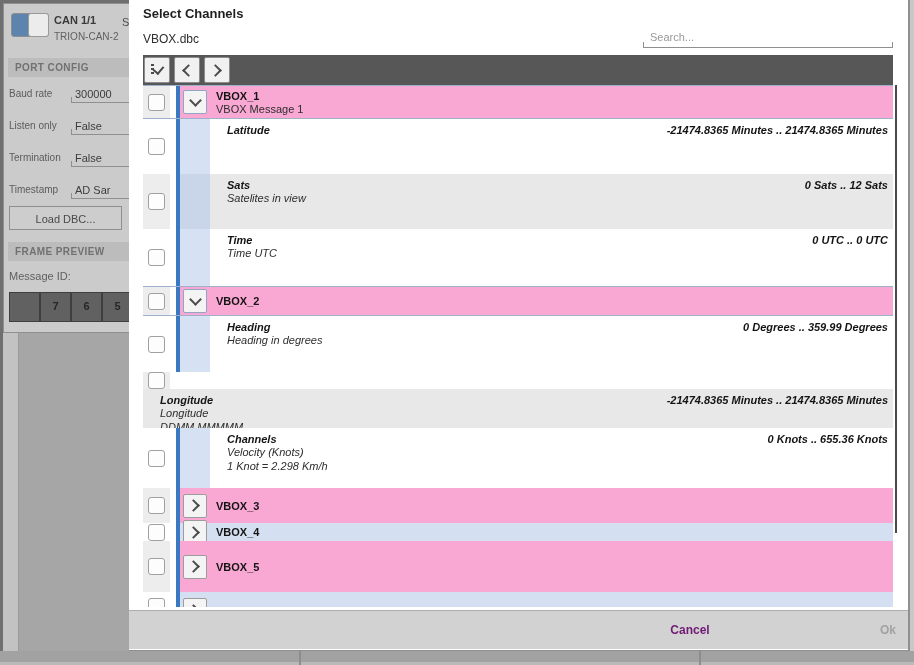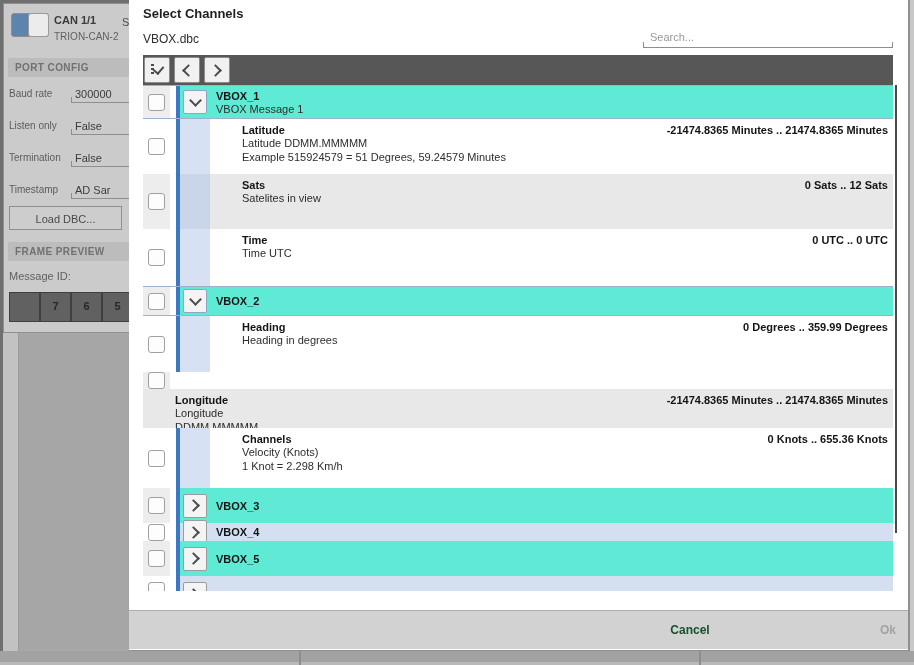--- a/index.html
+++ b/index.html
@@ -78,43 +78,43 @@
   .c-exp{width:30px;flex:none;display:flex;align-items:center;justify-content:center;}
   .c-main{flex:1;position:relative;overflow:hidden;}
 
   .checkbox{width:17px;height:17px;background:#fdfdfd;border:1px solid #a0a0a0;border-radius:3px;box-sizing:border-box;}
   .expbtn{width:24px;height:24px;background:#f4f4f4;border:1px solid #9c9c9c;border-radius:2px;
           display:flex;align-items:center;justify-content:center;padding:0;}
   .row.expanded .expbtn{border-color:#8fa6c4;}
 
   .row.sig.even .c-check{background:#fff;}       .row.sig.even .c-exp{background:#d6e1f3;} .row.sig.even .c-main{background:#fff;}
   .row.sig.odd  .c-check{background:#ededed;}    .row.sig.odd  .c-exp{background:#c9d5e8;} .row.sig.odd  .c-main{background:#e8e8e8;}
-  .row.msg.odd  .c-check{background:#ededed;}    .row.msg.odd  .c-exp,.row.msg.odd  .c-main{background:#5eead4;}
+  .row.msg.odd  .c-check{background:#ededed;}    .row.msg.odd  .c-exp,.row.msg.odd  .c-main{background:#f9a8d4;}
   .row.msg.even .c-check{background:#fff;}       .row.msg.even .c-exp,.row.msg.even .c-main{background:#d4e0f2;}
   .row.msg.expanded{border-top:1px solid #9db1cb;border-bottom:1px solid #9db1cb;}
 
   .l1{display:flex;justify-content:space-between;align-items:flex-start;}
   .title{font-size:11px;font-weight:bold;color:#141414;line-height:14px;white-space:nowrap;}
   .range{font-size:11px;font-weight:bold;color:#141414;line-height:14px;padding-right:5px;white-space:nowrap;}
   .descs div{font-size:11px;color:#2d2d2d;line-height:13.5px;white-space:nowrap;}
   .subtitle{font-size:11px;color:#333;line-height:14px;}
 
-  .row.sig .c-main{padding:4px 0 0 32px;box-sizing:border-box;}
+  .row.sig .c-main{padding:4px 0 0 17px;box-sizing:border-box;font-style:italic;}
   .row.msg .c-main{padding:3px 0 0 6px;box-sizing:border-box;}
   .row.msg.single .c-main{display:flex;align-items:center;padding-top:0;}
   .row.partial{overflow:hidden;}
   .row.partial .c-check,.row.partial .c-exp{align-items:flex-start;}
   .row.partial .checkbox,.row.partial .expbtn{margin-top:6px;}
 
   .scroll-thumb{position:absolute;left:766px;top:85px;width:2px;height:448px;background:#4a4a4a;}
 
   .footer{position:absolute;left:0;top:610px;width:779px;height:39px;background:#d2d2d2;border-top:1px solid #aeaeae;box-sizing:border-box;}
   .footer button{position:absolute;top:0;height:38px;background:transparent;border:none;
                  font-family:"Liberation Sans",sans-serif;font-size:12px;font-weight:bold;}
-  .btn-cancel{left:481px;width:160px;color:#14532d;}
+  .btn-cancel{left:481px;width:160px;color:#701a75;}
   .btn-ok{left:689px;width:140px;color:#a2a2a2;}
 
   
   #bottom-strip{position:absolute;left:0;top:651px;width:914px;height:14px;background:#a2a2a2;border-bottom:3px solid #b9b9b9;box-sizing:border-box;}
   .bs-line{position:absolute;top:0;width:2px;height:14px;background:#8d8d8d;}
   #bs-line-1{left:299px;} #bs-line-2{left:699px;}
   #right-strip{position:absolute;left:909px;top:0;width:5px;height:651px;background:#c8c8c8;border-left:1px solid #8f8f8f;box-sizing:border-box;}
 </style>
 </head>
 <body>
@@ -212,24 +212,20 @@
       <span class="checkbox"></span>
     </div>
     <div class="c-sp"></div>
     <div class="c-bar"></div>
     <div class="c-exp"></div>
     <div class="c-main">
       <div class="l1">
         <span class="title">Latitude</span>
         <span class="range">-21474.8365 Minutes .. 21474.8365 Minutes</span>
       </div>
-      <div class="descs">
-              <div>Latitude DDMM.MMMMM</div>
-              <div>Example 515924579 = 51 Degrees, 59.24579 Minutes</div>
-            </div>
     </div>
   </div>
         <div class="row odd sig" style="height: 55px;">
     <div class="c-check">
       <span class="checkbox"></span>
     </div>
     <div class="c-sp"></div>
     <div class="c-bar"></div>
     <div class="c-exp"></div>
     <div class="c-main">
@@ -362,21 +358,21 @@
             </button>
           </div>
     <div class="c-main">
       <div class="l1">
         <span class="title">VBOX_4</span>
         <span class="range"></span>
       </div>
       <div class="descs"></div>
     </div>
   </div>
-        <div class="row odd msg single" style="height: 35px;">
+        <div class="row odd msg single" style="height: 51px;">
     <div class="c-check">
       <span class="checkbox"></span>
     </div>
     <div class="c-sp"></div>
     <div class="c-bar"></div>
     <div class="c-exp">
             <button class="expbtn">
               <span class="chv right"></span>
             </button>
           </div>

